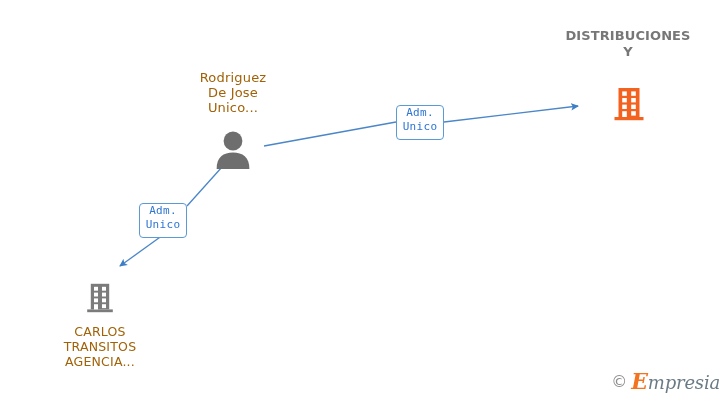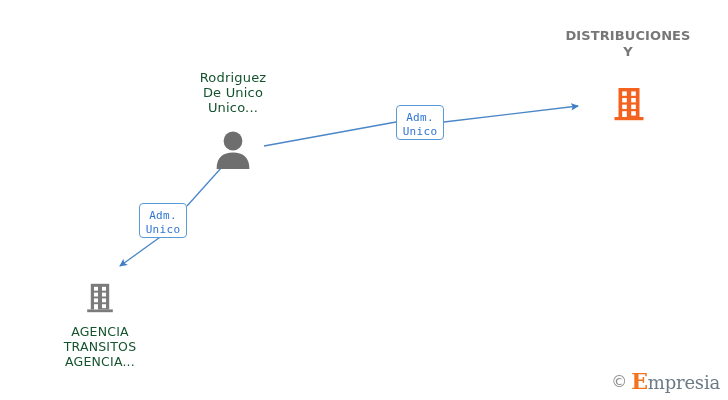--- a/index.html
+++ b/index.html
@@ -33,21 +33,21 @@
   }
 
   
   .node {
     position: absolute;
   }
 
   .node-label {
     position: absolute;
     text-align: center;
-    color: #14532d;
+    color: #a16207;
     line-height: 15px;
     white-space: nowrap;
   }
 
   .node-label.person-label {
     font-size: 13px;
     font-weight: normal;
     letter-spacing: 0.2px;
   }
 
@@ -81,21 +81,20 @@
     position: absolute;
     box-sizing: border-box;
     border: 1px solid #5b9bd5;
     border-radius: 4px;
     background: #ffffff;
     color: #2e75d4;
     font-family: "DejaVu Sans Mono", "Liberation Mono", monospace;
     font-size: 11px;
     line-height: 14px;
     text-align: center;
-    padding-top: 5px;
     letter-spacing: 0.3px;
     z-index: 5;
   }
   .rel-label .rl-line {
     display: block;
   }
 
   
   .watermark {
     position: absolute;
@@ -106,20 +105,21 @@
     gap: 4px;
     font-size: 17px;
   }
   .watermark .wm-c {
     color: #8d8d8d;
     font-size: 16px;
     font-family: "DejaVu Sans", sans-serif;
   }
   .watermark .wm-text {
     font-family: "DejaVu Serif", "Liberation Serif", serif;
+    font-style: italic;
     font-size: 18px;
     color: #6b7b86;
     letter-spacing: -0.2px;
   }
   .watermark .wm-text .wm-e {
     color: #f4731f;
     font-size: 22px;
     font-weight: bold;
   }
 </style>
@@ -145,21 +145,21 @@
 
     <g>
       <line x1="222" y1="167" x2="187" y2="206" stroke="#4a86c8" stroke-width="1.3"></line>
       <line x1="163" y1="235" x2="120" y2="266" stroke="#4a86c8" stroke-width="1.3" marker-end="url(#arrowhead-l)"></line>
     </g>
   </svg>
 
   <div class="node" style="left:150px; top:70px; width:166px; height:105px;">
     <div class="node-label person-label" style="left:0; top:0; width:166px;">
       <span>Rodriguez</span><br>
-      <span>De Unico</span><br>
+      <span>De Jose</span><br>
       <span>Unico...</span>
     </div>
     <div class="person-icon" style="left:65px; top:61px;">
       <svg viewBox="0 0 36 38" width="36" height="38" xmlns="http://www.w3.org/2000/svg">
         <circle cx="18" cy="10" r="9.4" fill="#6e6e6e"></circle>
         <path d="M1.6,38 C1.6,26.2 8.4,21.6 18,21.6 C27.6,21.6 34.4,26.2 34.4,38 Z" fill="#6e6e6e"></path>
       </svg>
     </div>
   </div>
 
@@ -193,21 +193,21 @@
         <rect x="17.0" y="4.8" width="4.0" height="3.9" fill="#ffffff"></rect>
         <rect x="9.0" y="10.6" width="4.0" height="3.9" fill="#ffffff"></rect>
         <rect x="17.0" y="10.6" width="4.0" height="3.9" fill="#ffffff"></rect>
         <rect x="9.0" y="16.4" width="4.0" height="3.9" fill="#ffffff"></rect>
         <rect x="17.0" y="16.4" width="4.0" height="3.9" fill="#ffffff"></rect>
         <rect x="9.0" y="22.2" width="4.0" height="5.2" fill="#ffffff"></rect>
         <rect x="17.0" y="22.2" width="4.0" height="3.9" fill="#ffffff"></rect>
       </svg>
     </div>
     <div class="node-label company-label-gray" style="left:0; top:42px; width:160px;">
-      <span>AGENCIA</span><br>
+      <span>CARLOS</span><br>
       <span>TRANSITOS</span><br>
       <span>AGENCIA...</span>
     </div>
   </div>
 
   <div class="rel-label" style="left:396px; top:105px; width:48px; height:35px;">
     <span class="rl-line">Adm.</span>
     <span class="rl-line">Unico</span>
   </div>
 

